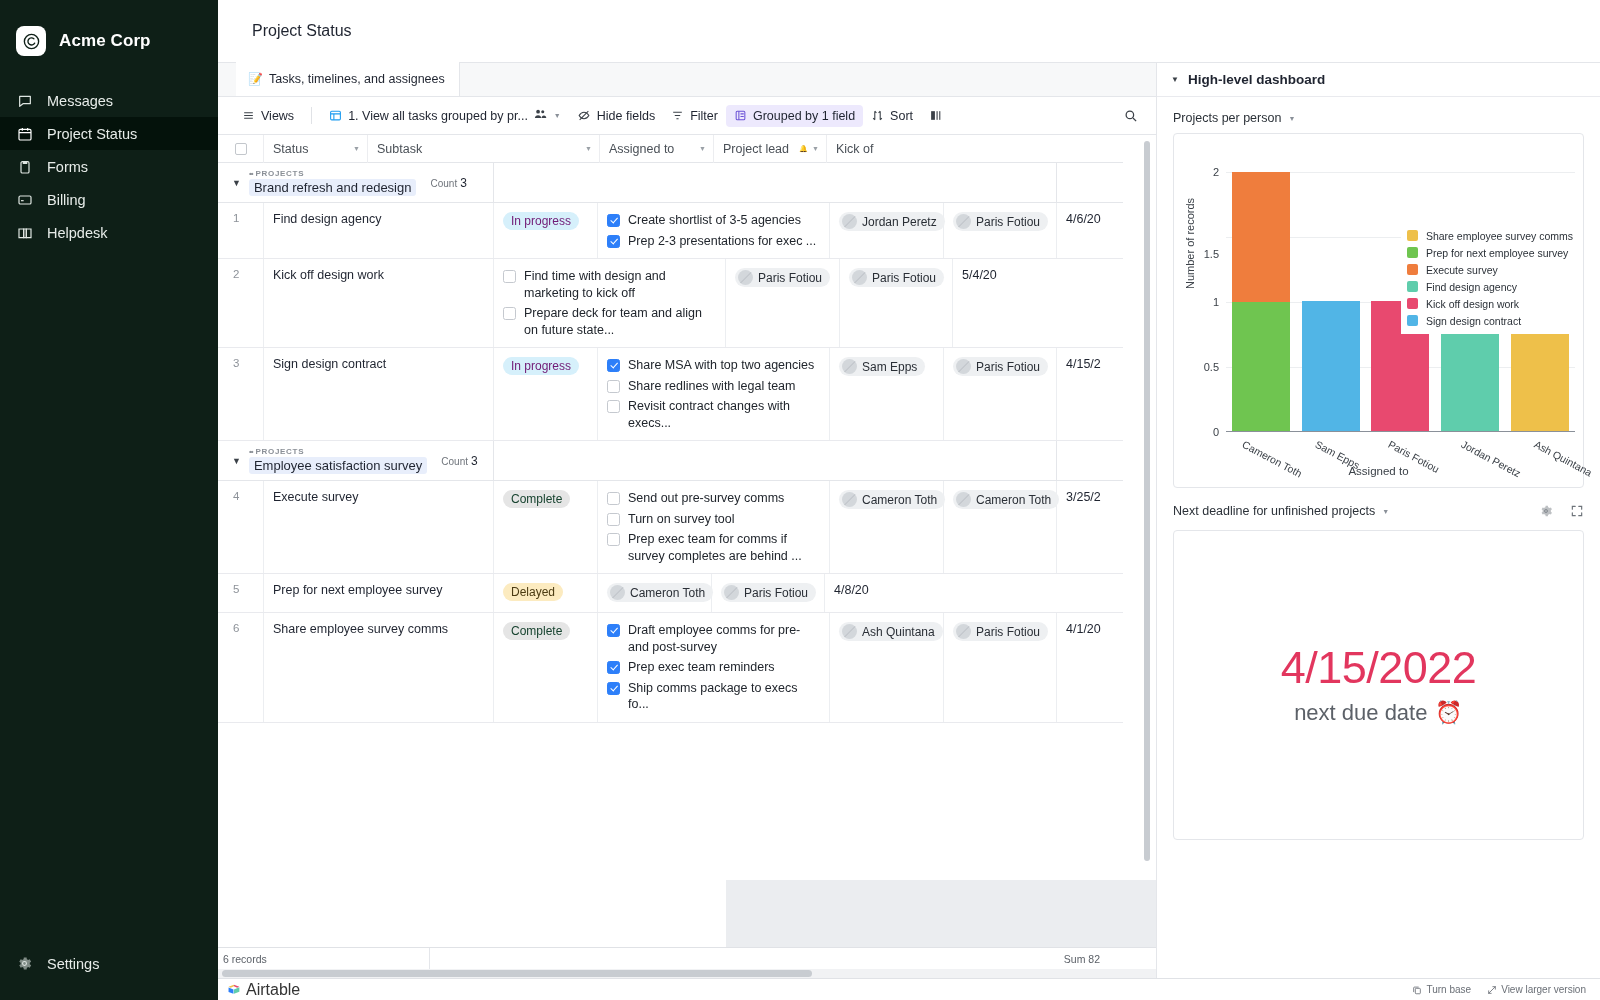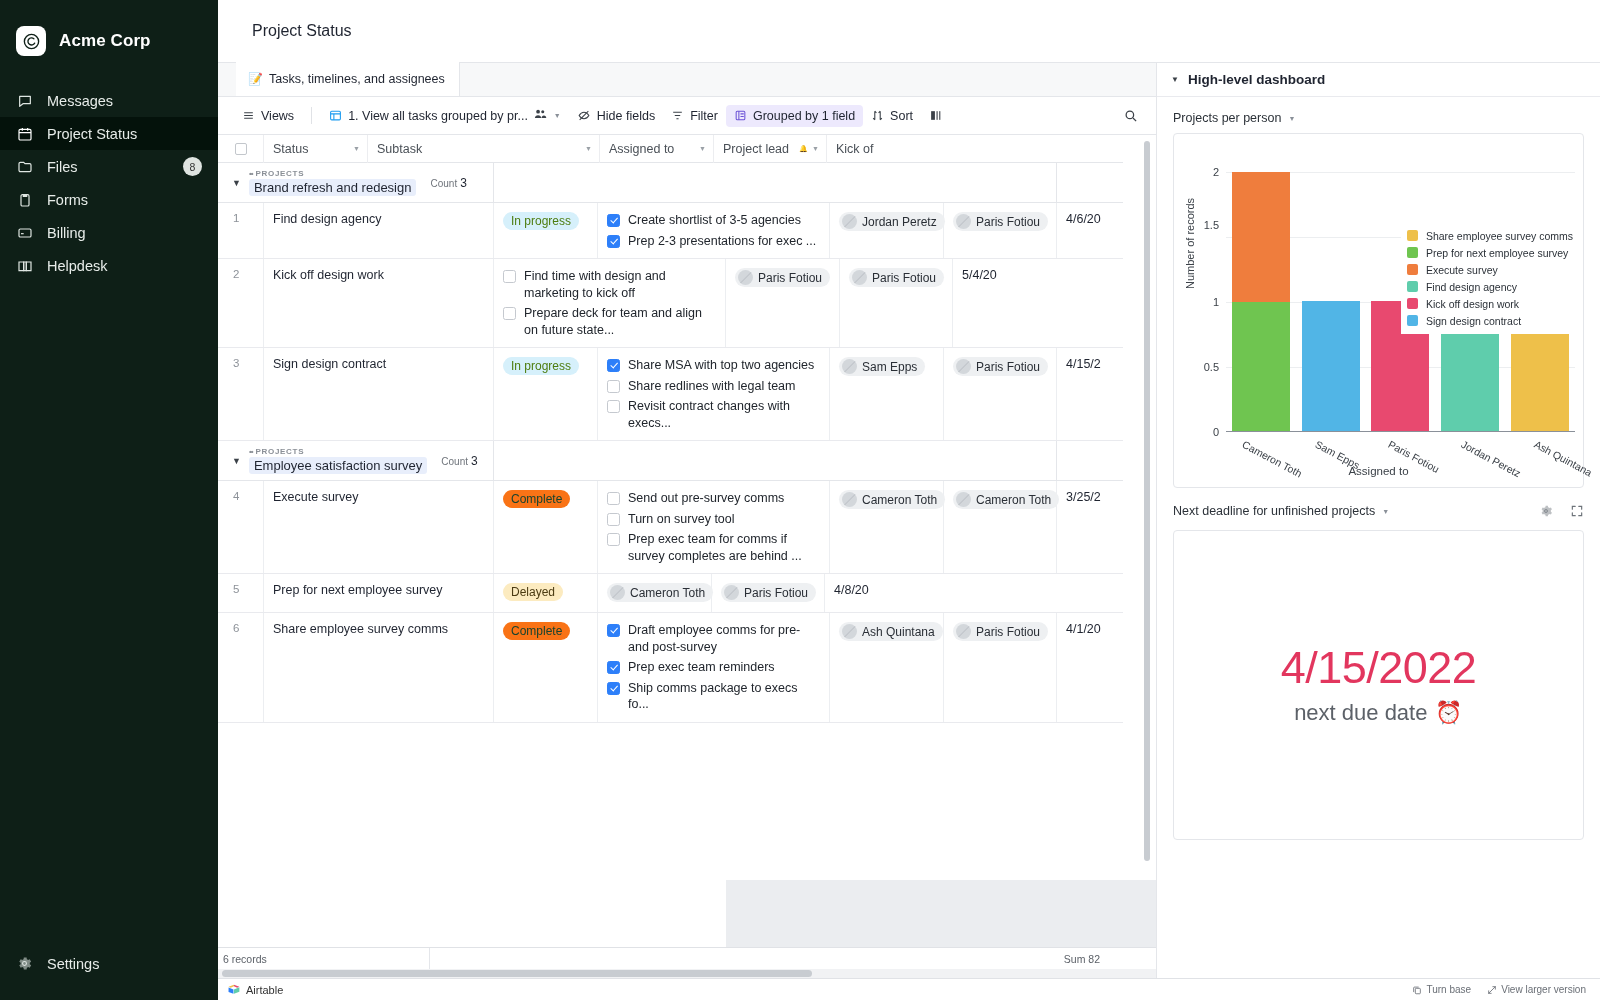--- a/index.html
+++ b/index.html
@@ -112,23 +112,23 @@
   .cell { padding: 9px 9px 9px 9px; border-right: 1px solid #eceef1; font-size: 12.5px; color: #1f2430; }
   .cell.num { width: 46px; text-align: left; padding-left: 15px; color: #8d9299; font-size: 11.5px;}
   .cell.task { width: 230px; }
   .cell.status { width: 104px; }
   .cell.sub { width: 232px; }
   .cell.assign { width: 114px; }
   .cell.lead { width: 113px; }
   .cell.kick { width: 66px; border-right: none;}
 
   .pill { display: inline-block; border-radius: 9px; padding: 2px 8px; font-size: 12px; }
-  .pill.inprogress { background: #d6f0fb; color: #4d7c0f; }
+  .pill.inprogress { background: #d6f0fb; color: #701a75; }
   .pill.kickoff { background: #b6d4fb; color: #1e3557; }
-  .pill.complete { background: #f97316; color: #17432f; }
+  .pill.complete { background: #e5e5e5; color: #17432f; }
   .pill.delayed { background: #fcebc0; color: #4b3b12; }
 
   .sub-item { display: flex; gap: 8px; margin-bottom: 4px; line-height: 16.5px;}
   .sub-item:last-child { margin-bottom: 0; }
   .sub-box { width: 13px; height: 13px; border-radius: 2.5px; flex: 0 0 13px; margin-top: 2px; border: 1.3px solid #c5c9cf; background: #fff;}
   .sub-box.on { background: #2d7ff9; border-color: #2d7ff9; position: relative; }
   .sub-box.on:after {
     content: ""; position: absolute; left: 3.6px; top: 1.1px; width: 3.2px; height: 6.4px;
     border: solid #fff; border-width: 0 1.6px 1.6px 0; transform: rotate(42deg);
   }
@@ -198,21 +198,21 @@
   }
   .legend-row { display: flex; align-items: center; gap: 8px; height: 17px; }
   .legend-swatch { width: 11px; height: 11px; border-radius: 2px; flex: 0 0 11px;}
 
   
   .footerbar {
     position: absolute; left: 218px; right: 0; bottom: 0; height: 22px;
     background: #fff; border-top: 1px solid #e0e2e6;
     display: flex; align-items: center; font-size: 10px; color: #6a6f76; padding: 0 14px 0 10px;
   }
-  .fb-brand { display: flex; align-items: center; gap: 5px; font-size: 11px; color: #333;}
+  .fb-brand { display: flex; align-items: center; gap: 5px; font-size: 16px; color: #333;}
   .fb-spacer { flex: 1; }
   .fb-link { display: flex; align-items: center; gap: 4px; margin-left: 16px; color: #6a6f76; cursor: pointer;}
 </style>
 </head>
 <body>
 
 <div class="app">
 
   <div class="sidebar">
     <div class="brand">
@@ -238,29 +238,20 @@
       <div class="nav-item active">
         <span class="nav-icon">
           <svg width="16" height="16" viewBox="0 0 24 24" fill="none" stroke="#ffffff" stroke-width="1.8">
               <rect x="3" y="5" width="18" height="16" rx="2"></rect>
               <path d="M3 10h18M8 3v4M16 3v4"></path>
             </svg>
         </span>
         <span class="nav-label">Project Status</span>
       </div>
 
-      <div class="nav-item">
-        <span class="nav-icon">
-          <svg width="16" height="16" viewBox="0 0 24 24" fill="none" stroke="#dfe6e2" stroke-width="1.8">
-              <path d="M3 7a2 2 0 0 1 2-2h5l2 2h7a2 2 0 0 1 2 2v8a2 2 0 0 1-2 2H5a2 2 0 0 1-2-2z"></path>
-            </svg>
-        </span>
-        <span class="nav-label">Files</span>
-        <span class="nav-badge">8</span>
-      </div>
 
       <div class="nav-item">
         <span class="nav-icon">
           <svg width="16" height="16" viewBox="0 0 24 24" fill="none" stroke="#dfe6e2" stroke-width="1.8">
               <rect x="6" y="4" width="12" height="17" rx="2"></rect>
               <path d="M9.5 4h5v2.5h-5z" fill="#dfe6e2"></path>
             </svg>
         </span>
         <span class="nav-label">Forms</span>
       </div>
@@ -620,21 +611,21 @@
             <div class="chart">
               <div class="ylabel">Number of records</div>
               <div class="plot">
                 <div class="gridline" style="top:0"></div>
                 <div class="gridline" style="top:65px"></div>
                 <div class="gridline" style="top:130px"></div>
                 <div class="gridline" style="top:195px"></div>
                 <div class="axisline"></div>
 
                 <span class="ytick" style="top:0">2</span>
-                <span class="ytick" style="top:53px">1.5</span>
+                <span class="ytick" style="top:82px">1.5</span>
                 <span class="ytick" style="top:130px">1</span>
                 <span class="ytick" style="top:195px">0.5</span>
                 <span class="ytick" style="top:260px">0</span>
 
                 <div class="bars">
                   <div class="barslot">
                     <div class="barstack">
                       <div class="barseg" style="height:130px;background:#ef7d3d"></div>
                       <div class="barseg" style="height:130px;background:#6fc550"></div>
                     </div>

